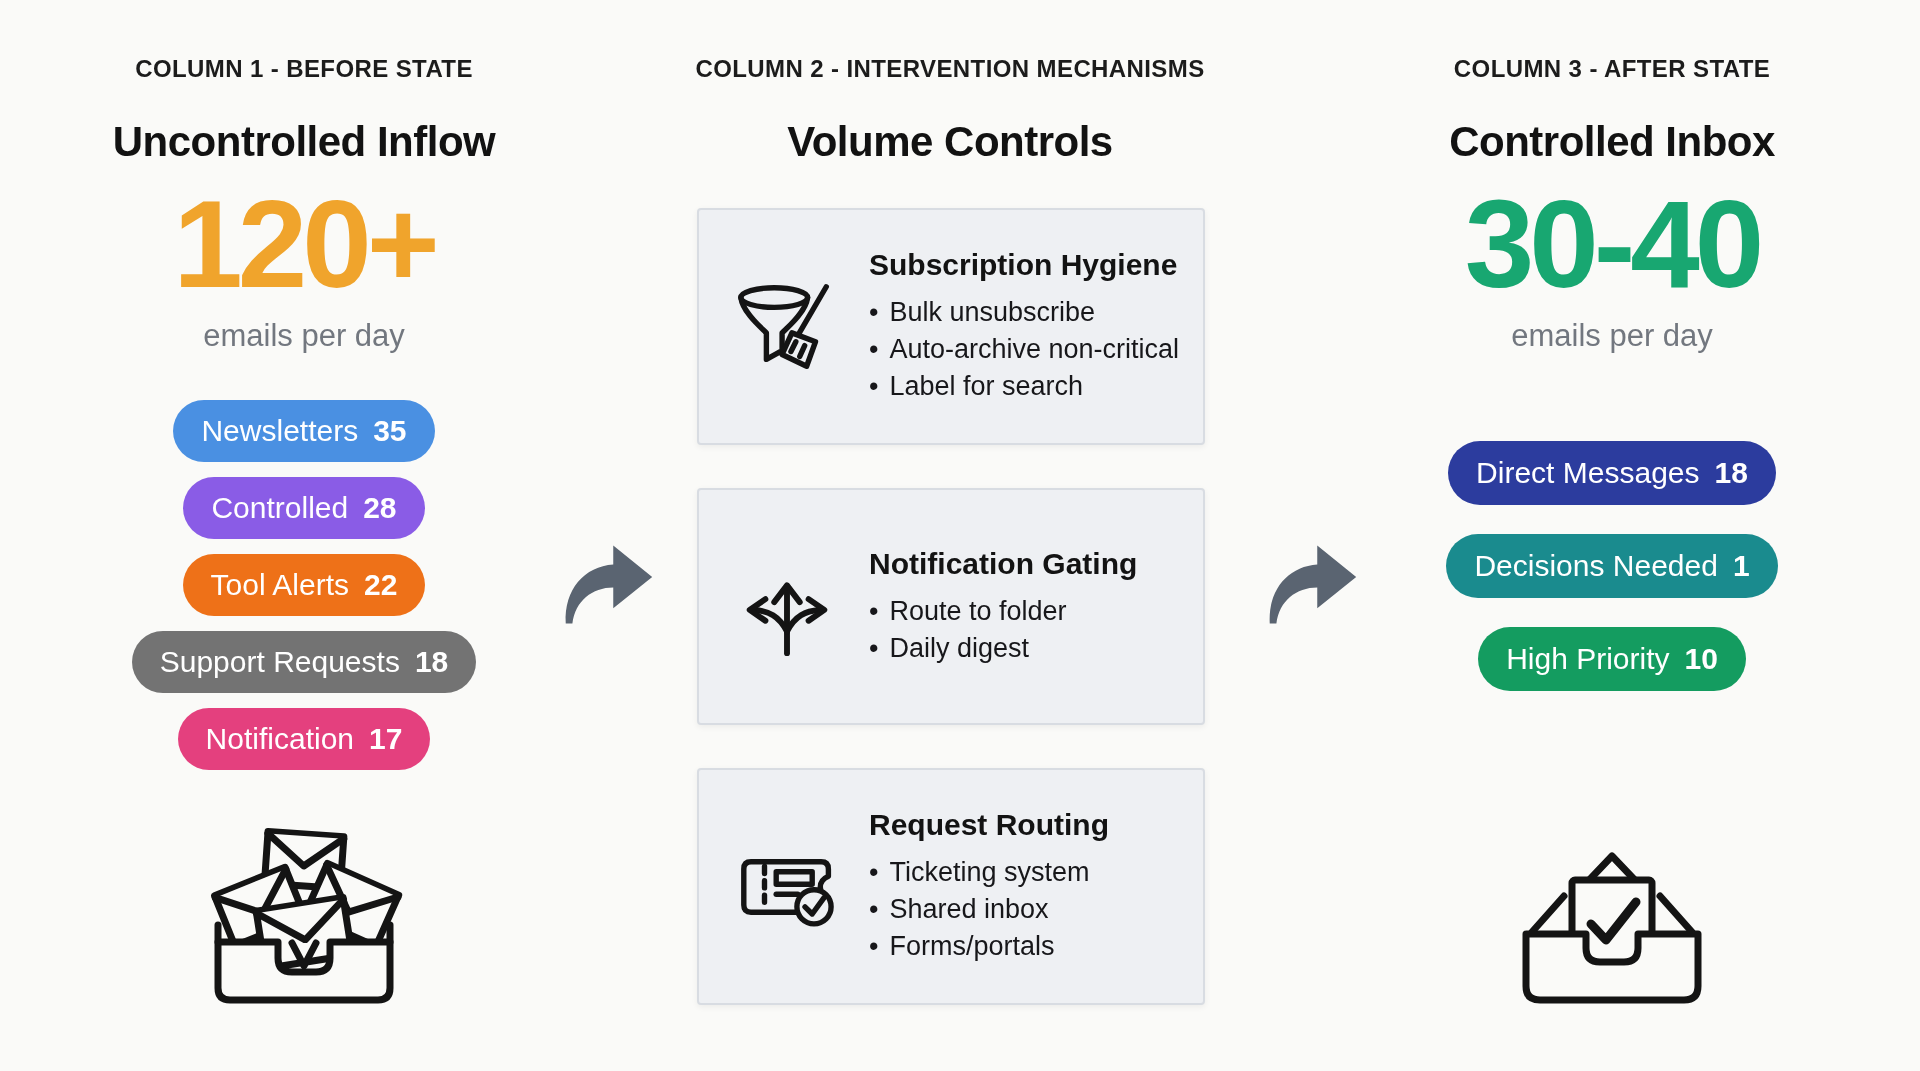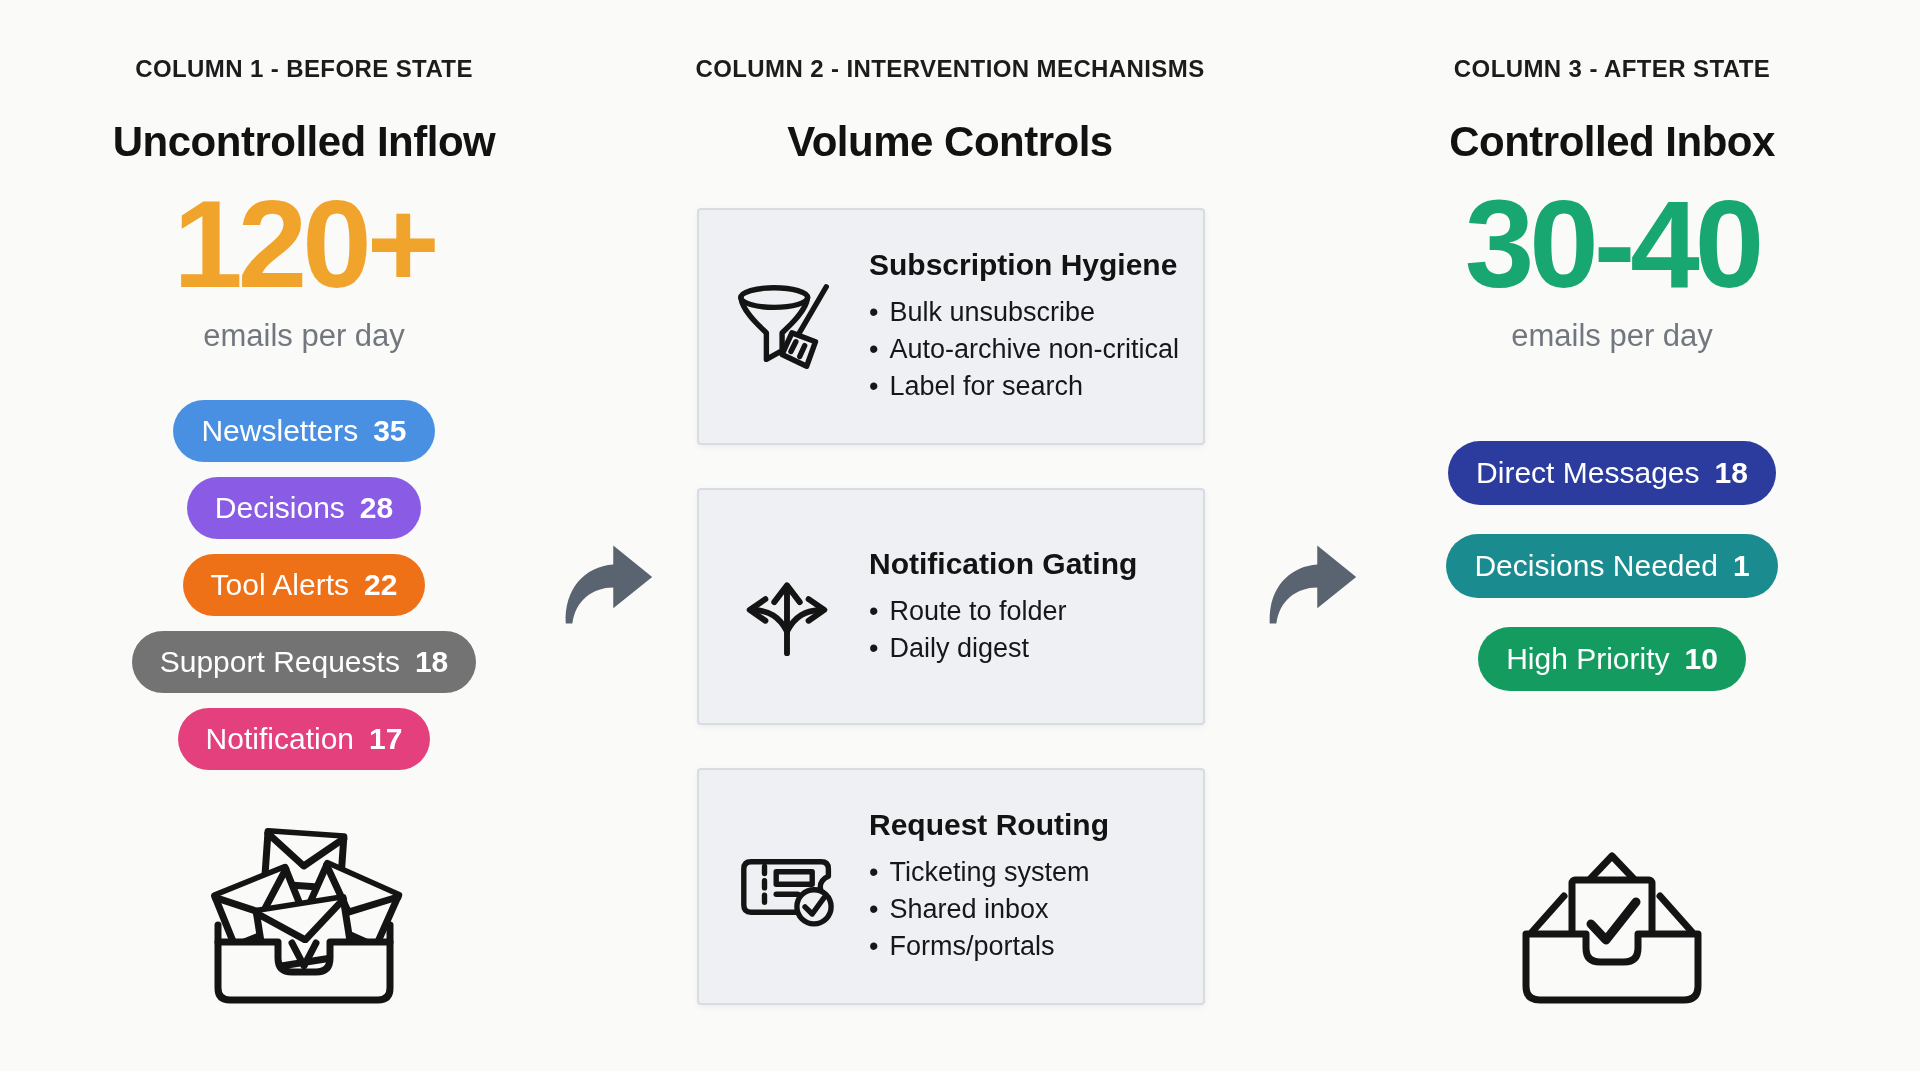--- a/index.html
+++ b/index.html
@@ -65,21 +65,21 @@
     <div class="metric" style="color: rgb(240, 164, 44);">120+</div>
     <div class="metric-caption">emails per day</div>
   </div>
 
   <div class="pill-stack" style="left:34px;width:540px;top:400px;gap:15px;">
     <div class="pill" style="background-color: rgb(74, 144, 226);">
       <span class="pill-label">Newsletters</span>
       <span class="pill-count">35</span>
     </div>
     <div class="pill" style="background-color: rgb(138, 92, 230);">
-      <span class="pill-label">Decisions</span>
+      <span class="pill-label">Controlled</span>
       <span class="pill-count">28</span>
     </div>
     <div class="pill" style="background-color: rgb(238, 113, 24);">
       <span class="pill-label">Tool Alerts</span>
       <span class="pill-count">22</span>
     </div>
     <div class="pill" style="background-color: #737373;">
       <span class="pill-label">Support Requests</span>
       <span class="pill-count">18</span>
     </div>

